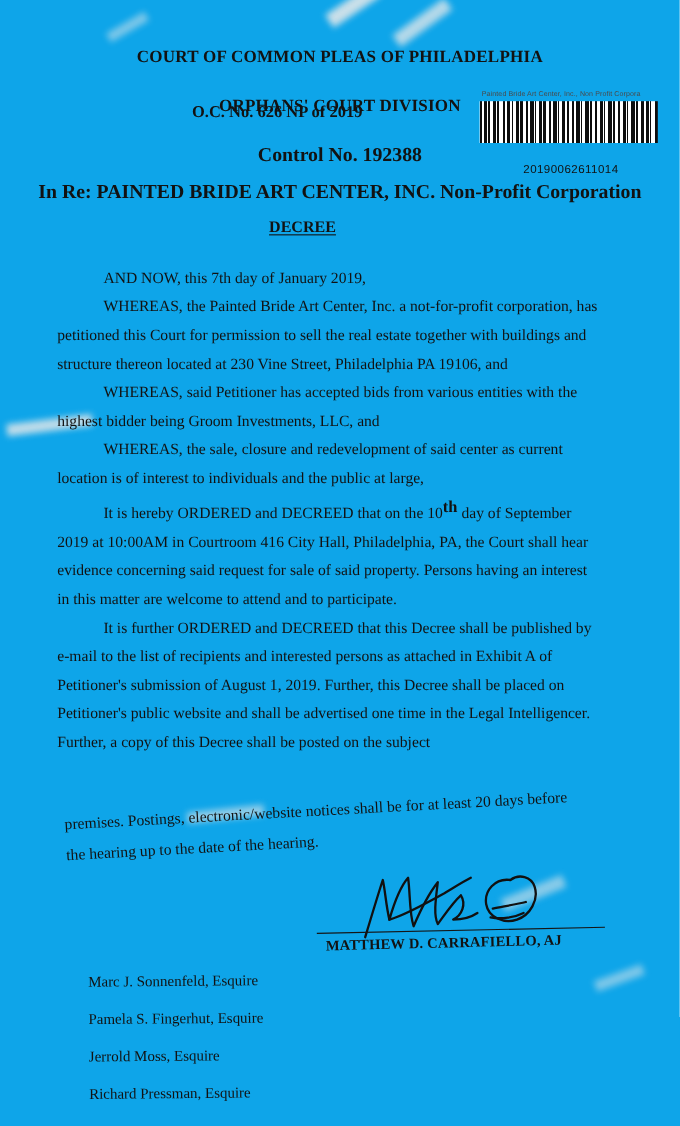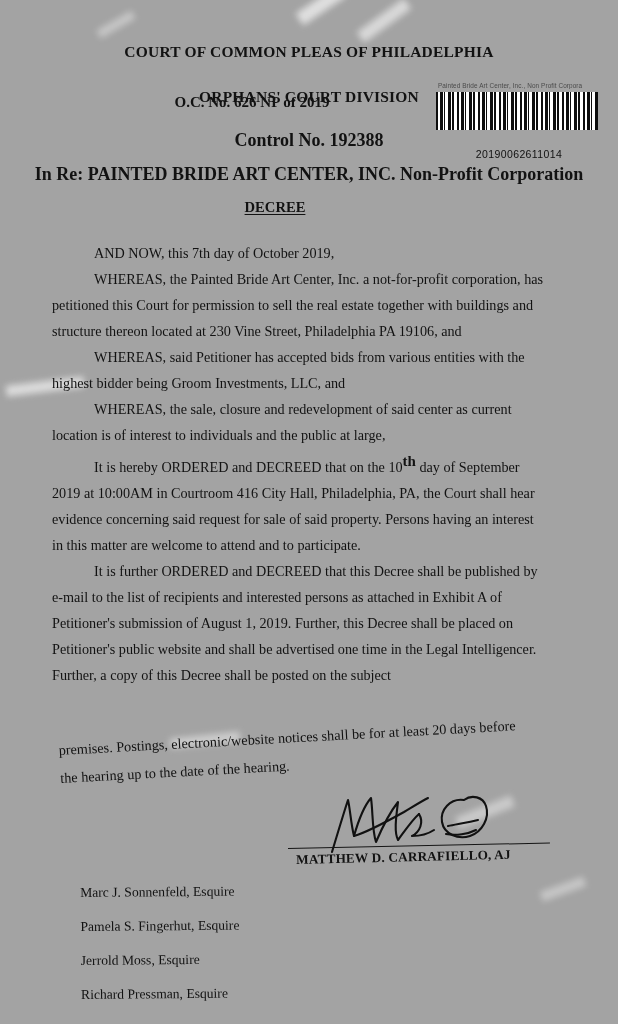--- a/index.html
+++ b/index.html
@@ -5,21 +5,21 @@
 <style>
   html, body {
     margin: 0;
     padding: 0;
     background: #ffffff;
   }
   .page {
     position: relative;
     width: 618px;
     height: 1024px;
-    background: #a3a3a3;
+    background: #0ea5e9;
     overflow: hidden;
     font-family: "Liberation Serif", "DejaVu Serif", serif;
     color: #121212;
   }
 
   
   .smudge {
     position: absolute;
     background: #e9e9e9;
     filter: blur(3px);
@@ -222,21 +222,21 @@
     <div class="barcode-number">20190062611014</div>
   </div>
 
   <div class="in-re">In Re: PAINTED BRIDE ART CENTER, INC. Non-Profit Corporation</div>
   <div class="decree-heading">
     <span>DECREE</span>
   </div>
 
   <div class="body-text">
 
-    <p><b>AND NOW</b><span>, this 7th day of October 2019,</span></p>
+    <p><b>AND NOW</b><span>, this 7th day of January 2019,</span></p>
 
     <p><b>WHEREAS</b><span>, the Painted Bride Art Center, Inc. a not-for-profit corporation, has petitioned this Court for permission to sell the real estate together with buildings and structure thereon located at 230 Vine Street, Philadelphia PA 19106, and</span></p>
 
     <p><b>WHEREAS</b><span>, said Petitioner has accepted bids from various entities with the highest bidder being Groom Investments, LLC, and</span></p>
 
     <p><b>WHEREAS</b><span>, the sale, closure and redevelopment of said center as current location is of interest to individuals and the public at large,</span></p>
 
     <p><span>It is hereby </span><b>ORDERED</b><span> and </span><b>DECREED</b><span> that on the </span><b>10</b><sup>th</sup><span> day of </span><b>September 2019</b><span> at </span><b>10:00AM</b><span> in </span><b>Courtroom 416 City Hall</b><span>, Philadelphia, PA, the Court shall hear evidence concerning said request for sale of said property.  Persons having an interest in this matter are welcome to attend and to participate.</span></p>
 
     <p><span>It is further </span><b>ORDERED</b><span> and </span><b>DECREED</b><span> that this Decree shall be published by e-mail to the list of recipients and interested persons as attached in Exhibit A of Petitioner's submission of August 1, 2019.  Further, this Decree shall be placed on Petitioner's public website and shall be advertised one time in the Legal Intelligencer.  Further, a copy of this Decree shall be posted on the subject</span></p>

